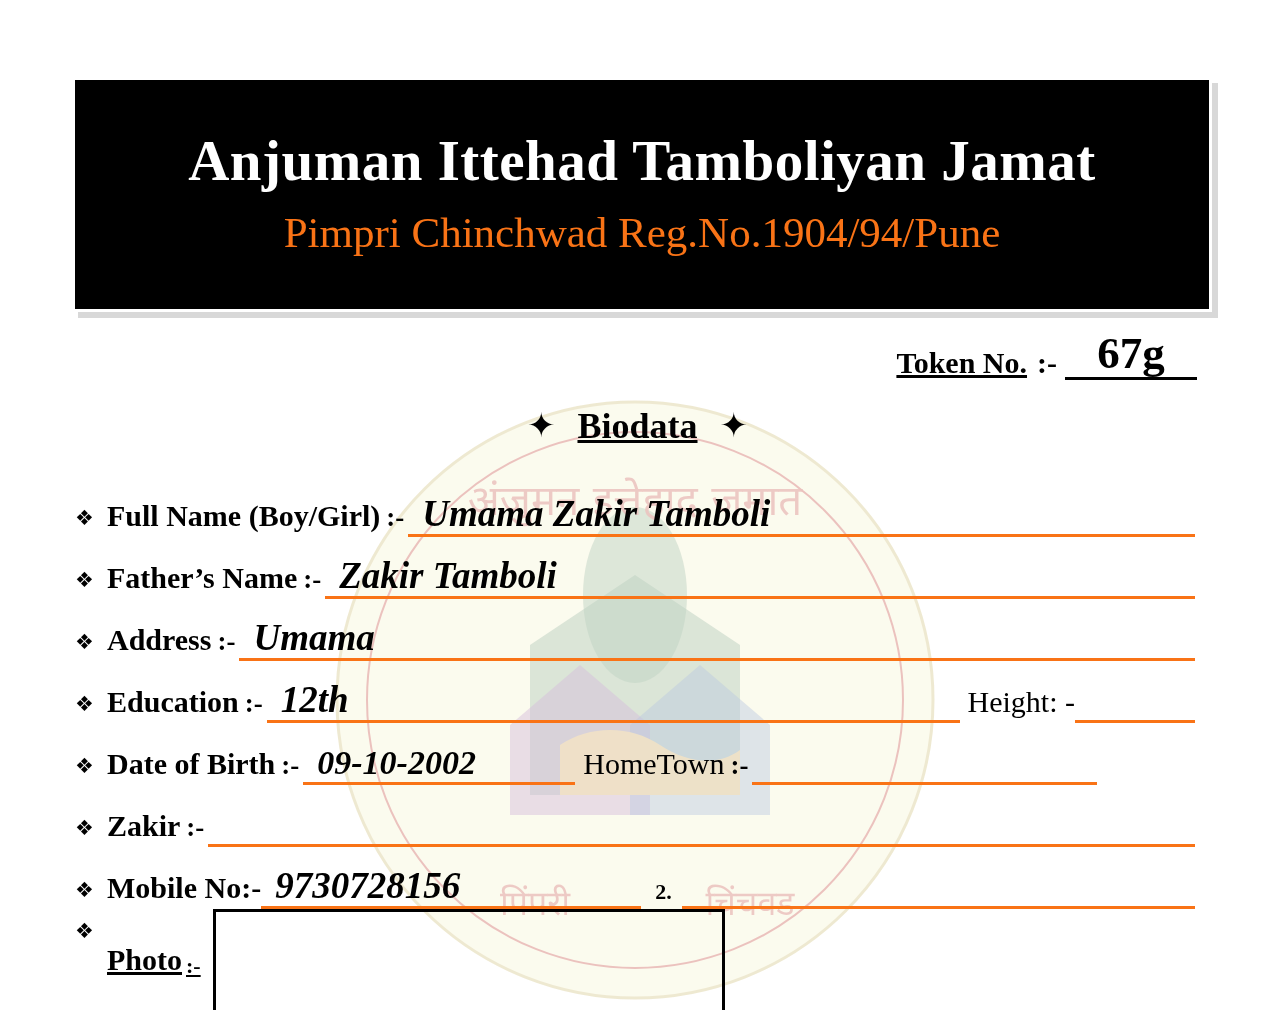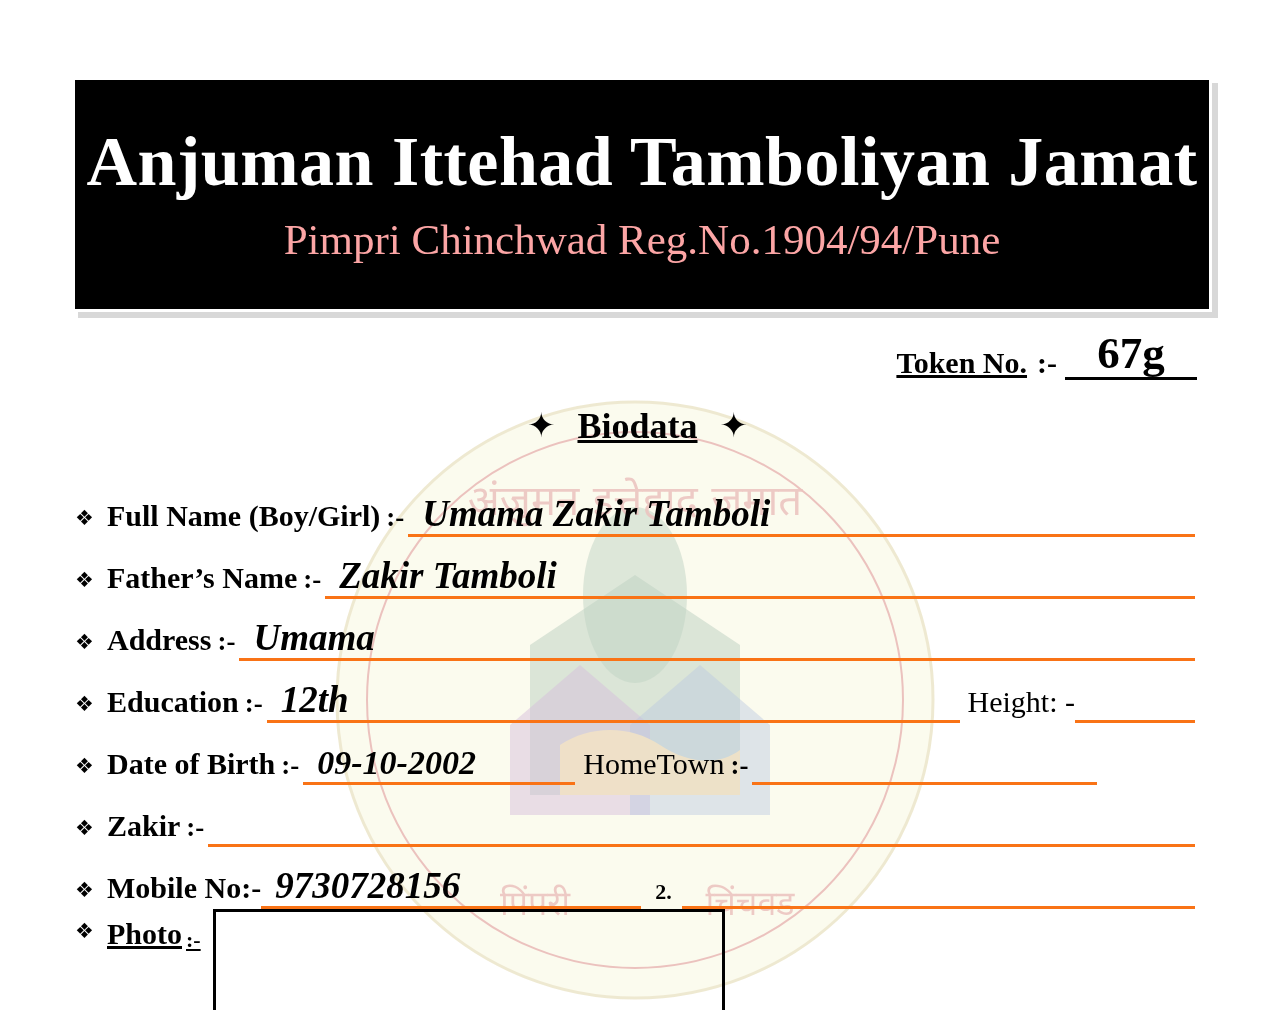--- a/index.html
+++ b/index.html
@@ -54,27 +54,27 @@
     border: 3px solid #ffffff;
     box-sizing: border-box;
     display: flex;
     flex-direction: column;
     align-items: center;
     justify-content: center;
   }
   .banner-title {
     color: #ffffff;
     font-weight: bold;
-    font-size: 70px;
+    font-size: 57px;
     line-height: 1.1;
     letter-spacing: 0.5px;
     text-align: right;
   }
   .banner-sub {
-    color: #fca5a5;
+    color: #f97316;
     font-size: 43px;
     line-height: 1.2;
     margin-top: 14px;
     text-align: center;
   }
 
   
   .token-row {
     position: absolute;
     right: 78px;
@@ -142,20 +142,21 @@
     width: 32px;
     flex: none;
     line-height: 1;
     padding-bottom: 8px;
   }
   .lbl {
     font-weight: bold;
     font-size: 30px;
     white-space: nowrap;
     padding-bottom: 4px;
+    margin-top: 26px;
   }
   .lbl.small {
     font-size: 22px;
   }
   .lbl.ul {
     text-decoration: underline;
   }
   .colon {
     font-weight: bold;
     font-size: 27px;

